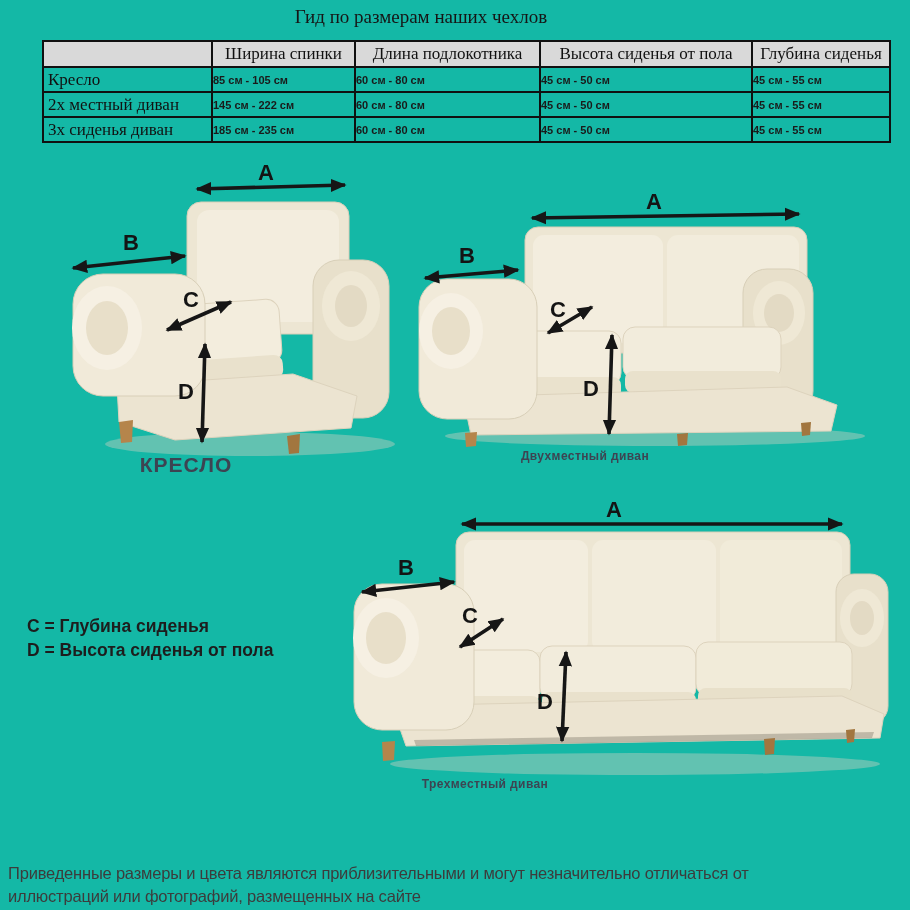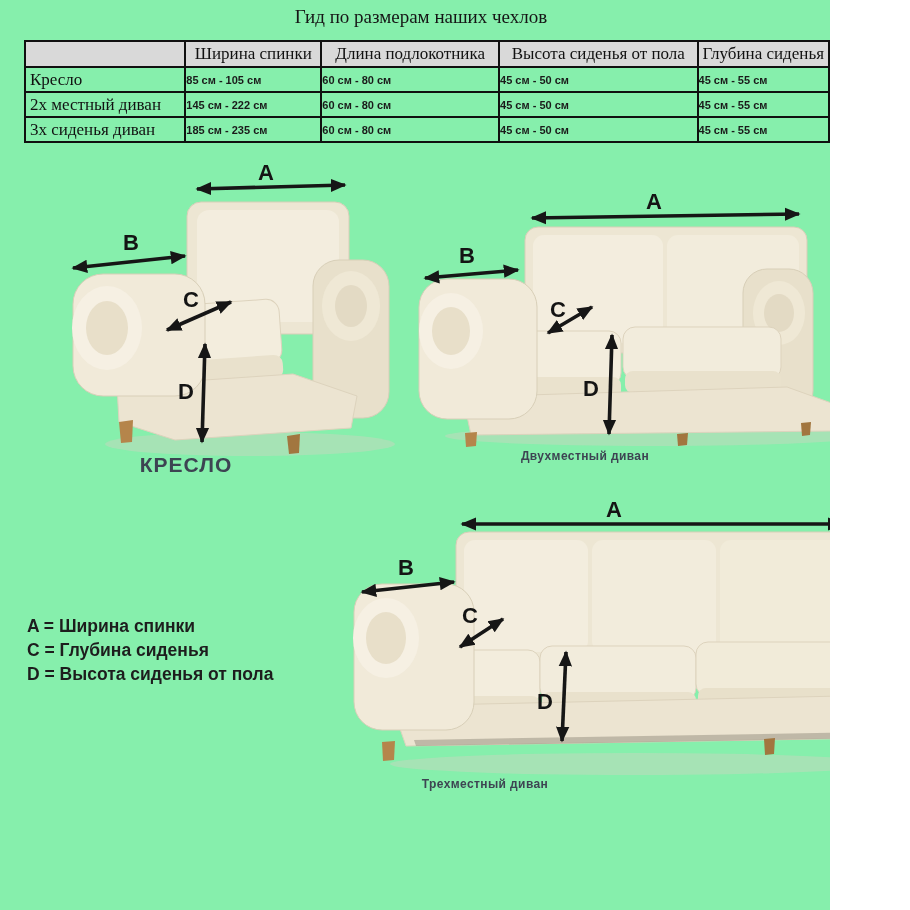--- a/index.html
+++ b/index.html
@@ -1,26 +1,26 @@
 <!DOCTYPE html>
 <html><head>
 <meta charset="utf-8">
 <style>
   * { margin:0; padding:0; box-sizing:border-box; }
   html,body { background:#ffffff; }
   body { font-family:"Liberation Sans", sans-serif; }
-  .page { position:relative; width:830px; height:910px; background:#86efac; overflow:hidden; }
+  .page { position:relative; width:910px; height:910px; background:#14b8a6; overflow:hidden; }
 
   .title {
     position:absolute; left:0; top:6px; width:842px; text-align:center;
     font-family:"Liberation Serif", serif; font-size:19px; font-weight:400; color:#161616;
   }
 
   table.size-table {
-    position:absolute; left:24px; top:40px;
+    position:absolute; left:42px; top:40px;
     border-collapse:collapse; table-layout:fixed;
     border:2px solid #14532d;
   }
   .size-table th, .size-table td { border:2px solid #101010; overflow:hidden; }
   .size-table thead th {
     background:#d9d9d9; height:26px;
     font-family:"Liberation Serif", serif; font-size:17px; font-weight:400;
     color:#111; text-align:center; padding:0 2px;
   }
   .size-table tbody tr { height:25px; }
@@ -279,19 +279,22 @@
       <text class="dim-letter" x="130" y="131" text-anchor="middle">C</text>
       <g>
         <line class="arrow-line" x1="226" y1="160" x2="222" y2="249" marker-start="url(#ah-c)" marker-end="url(#ah-c)"></line>
       </g>
       <text class="dim-letter" x="205" y="217" text-anchor="middle">D</text>
     </svg>
   </div>
   <div class="fig-caption" style="left:345px; top:777px; width:280px;">Трехместный диван</div>
 
   <div class="legend">
-    <div class="legend-line">A = Ширина спинки</div>
     <div class="legend-line">C = Глубина сиденья</div>
     <div class="legend-line">D = Высота сиденья от пола</div>
   </div>
 
+  <div class="footer">
+    <div>Приведенные размеры  и цвета являются приблизительными и могут незначительно отличаться от</div>
+    <div>иллюстраций или фотографий, размещенных на сайте</div>
+  </div>
 
 </div>
 
 </body></html>

